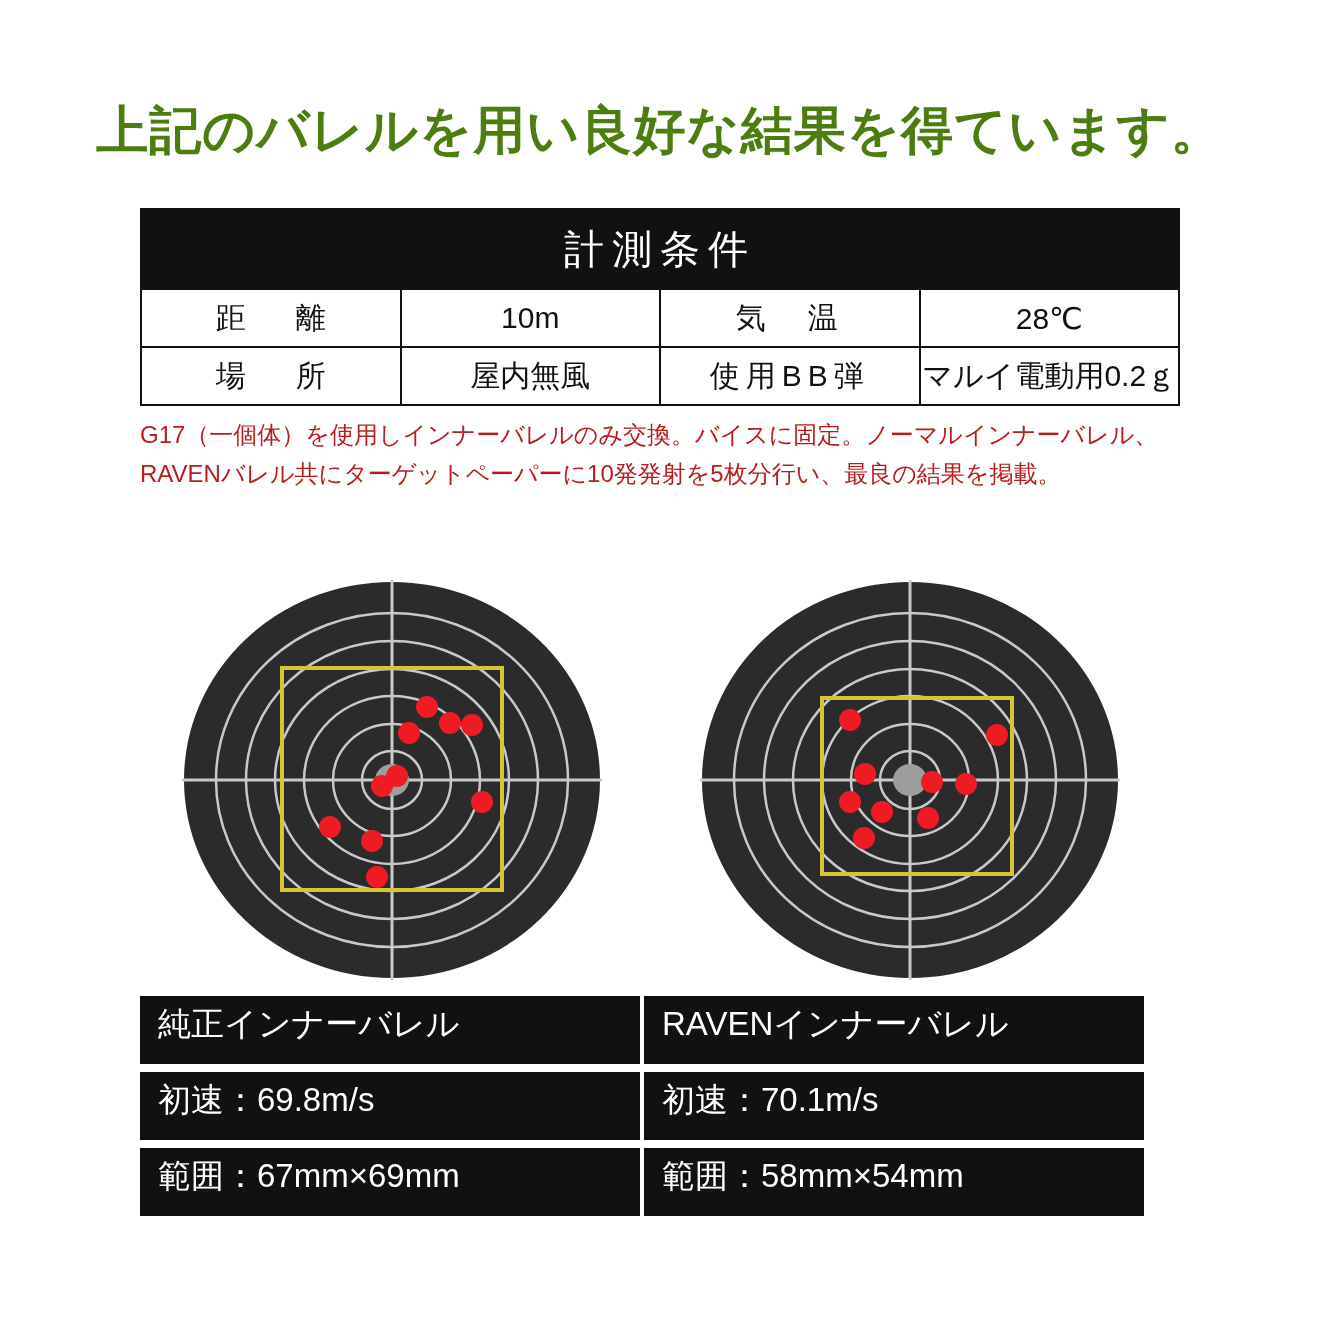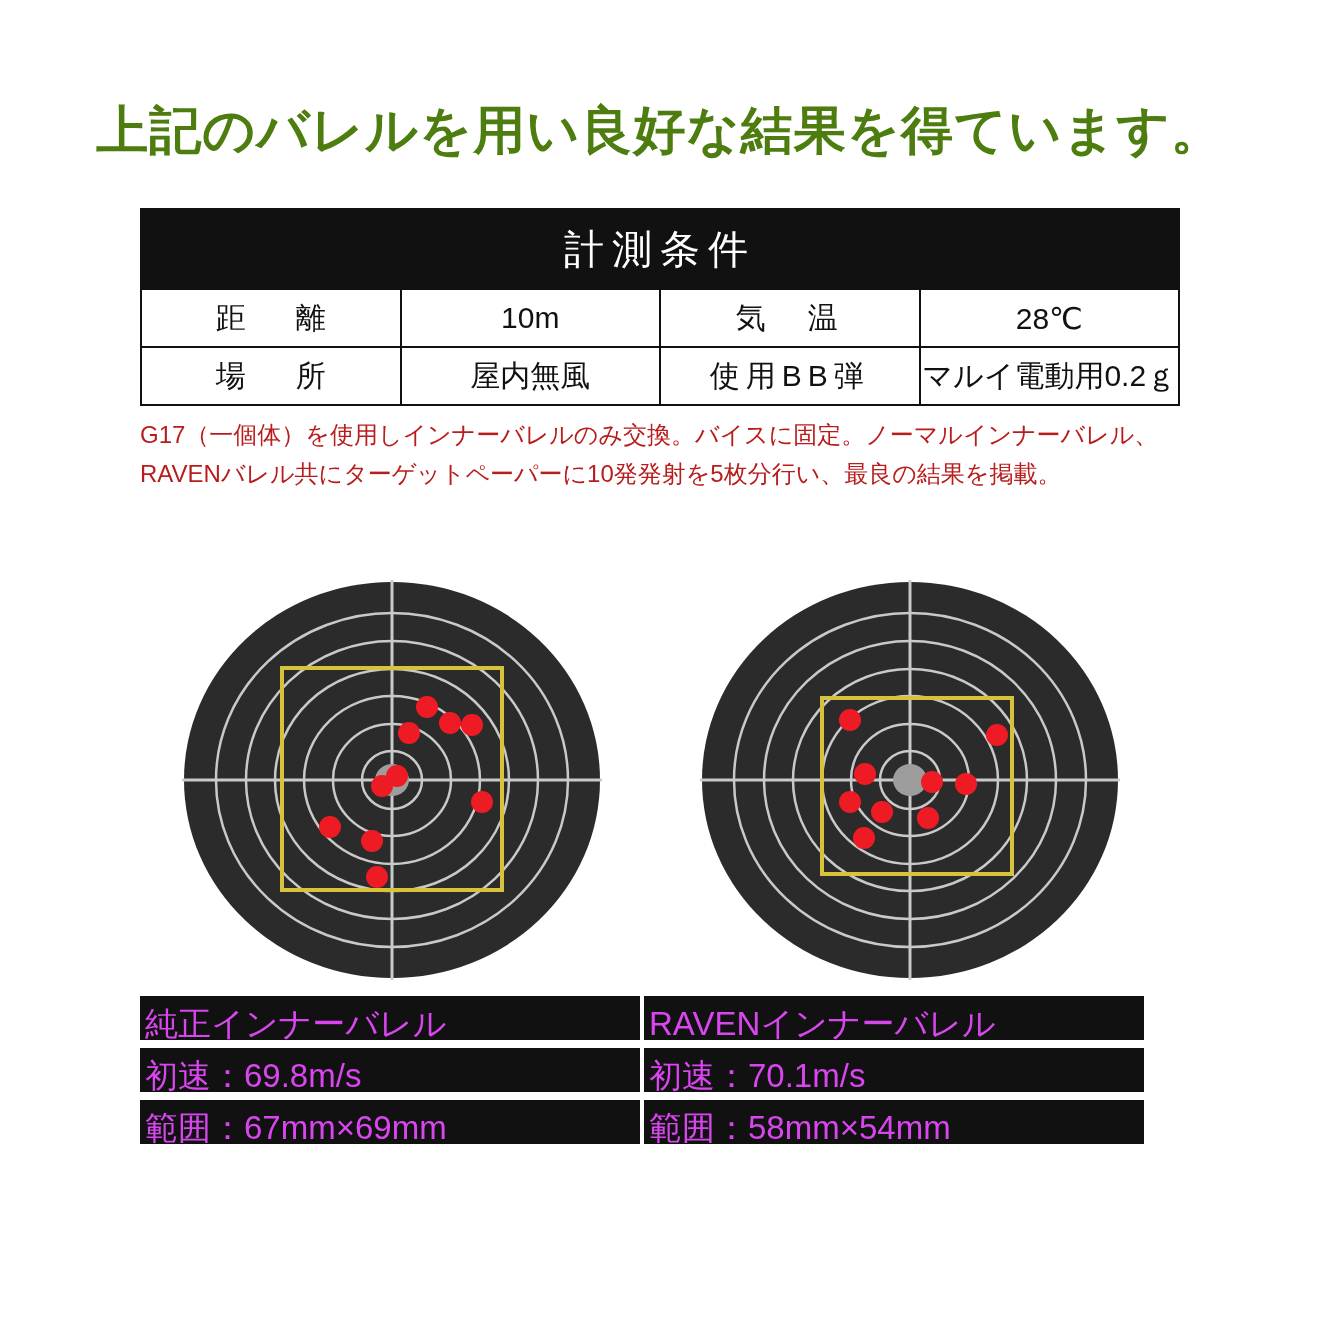--- a/index.html
+++ b/index.html
@@ -91,25 +91,25 @@
 
   
   .caption-col {
     position: absolute;
     width: 500px;
   }
   .caption-col.left { left: 140px; top: 996px; }
   .caption-col.right { left: 644px; top: 996px; text-decoration: underline; }
   .cap {
     background: #111111;
-    color: #d946ef;
+    color: #ffffff;
     font-size: 33px;
-    height: 44px;
+    height: 68px;
     line-height: 56px;
-    padding-left: 5px;
+    padding-left: 18px;
     margin-bottom: 8px;
     white-space: nowrap;
     overflow: hidden;
   }
 </style>
 </head>
 <body>
 
 <div class="page">
 

